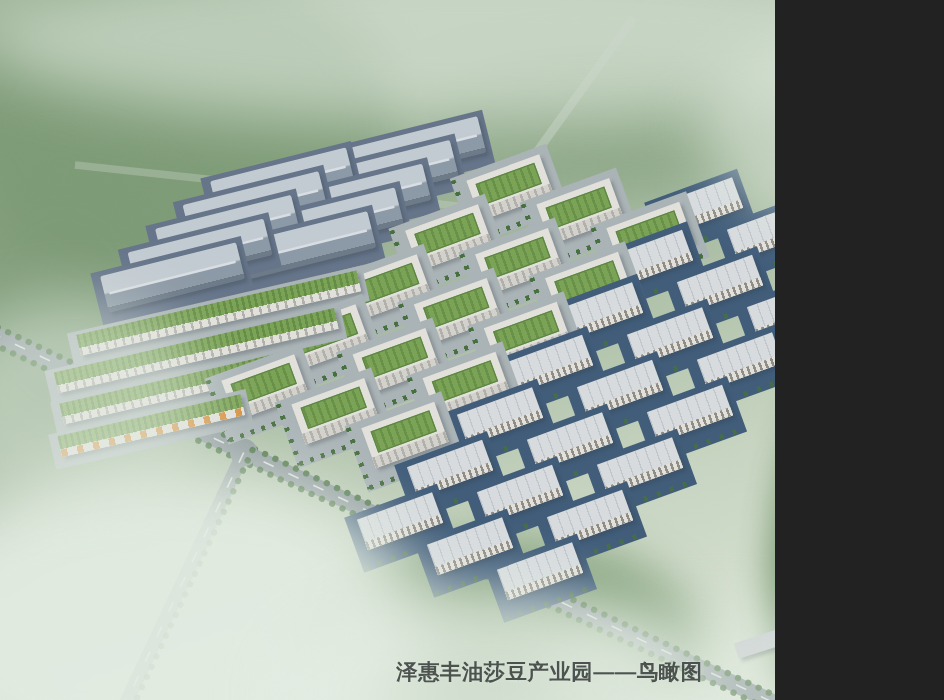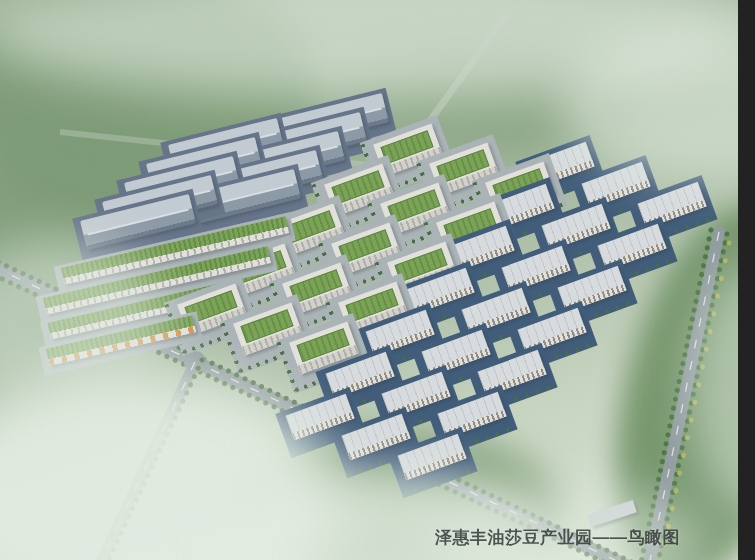--- a/index.html
+++ b/index.html
@@ -1,17 +1,17 @@
 <!DOCTYPE html>
 <html style="--field-light: #c8d5c2; --field-mid: #9cb296; --field-dark: #7e9b77; --forest: #6f9166; --fog: #e4ede3; --road-gray: #909b9f; --road-dash: #eef1f0; --tree-green: #47703f; --tree-yellow: #b0b35c; --wh-roof-light: #c3cbd2; --wh-roof-dark: #8c99a6; --wh-eave: #6d7a88; --wh-ridge: #d8dee3; --wh-pad: #66758a; --bld-facade: #e2e0db; --bld-front: #d3d1cb; --win: #b2b0aa; --win-dark: #8f8d86; --roof-green: #7ba355; --roof-green-edge: #5c8544; --slab-roof: #d7dbde; --navy: #415d7a; --street: #aab3b6; --orange: #d88f3c; --gate-gray: #c9ced2; --caption-ink: #3a403e;"><head>
 <meta charset="utf-8">
 <style>
   html,body{margin:0;padding:0;background:#222;}
   .stage{
-    position:relative;width:738px;height:560px;overflow:hidden;
+    position:relative;width:620px;height:560px;overflow:hidden;
     font-family:"Liberation Sans", sans-serif;
     background:linear-gradient(160deg, var(--field-mid) 0%, var(--field-mid) 38%, var(--field-light) 74%, #dde6d8 100%);
   }
   .blob{position:absolute;border-radius:50%;pointer-events:none;}
   .forest{background:var(--forest);}
   .field-dark{background:var(--field-dark);}
   .fog{background:var(--fog);}
   svg.roads{position:absolute;left:0;top:0;}
   .road{stroke:var(--road-gray);fill:none;stroke-linecap:round;}
   .road-dash{stroke:var(--road-dash);stroke-width:1.3;stroke-dasharray:9 13;opacity:.8;fill:none;}

